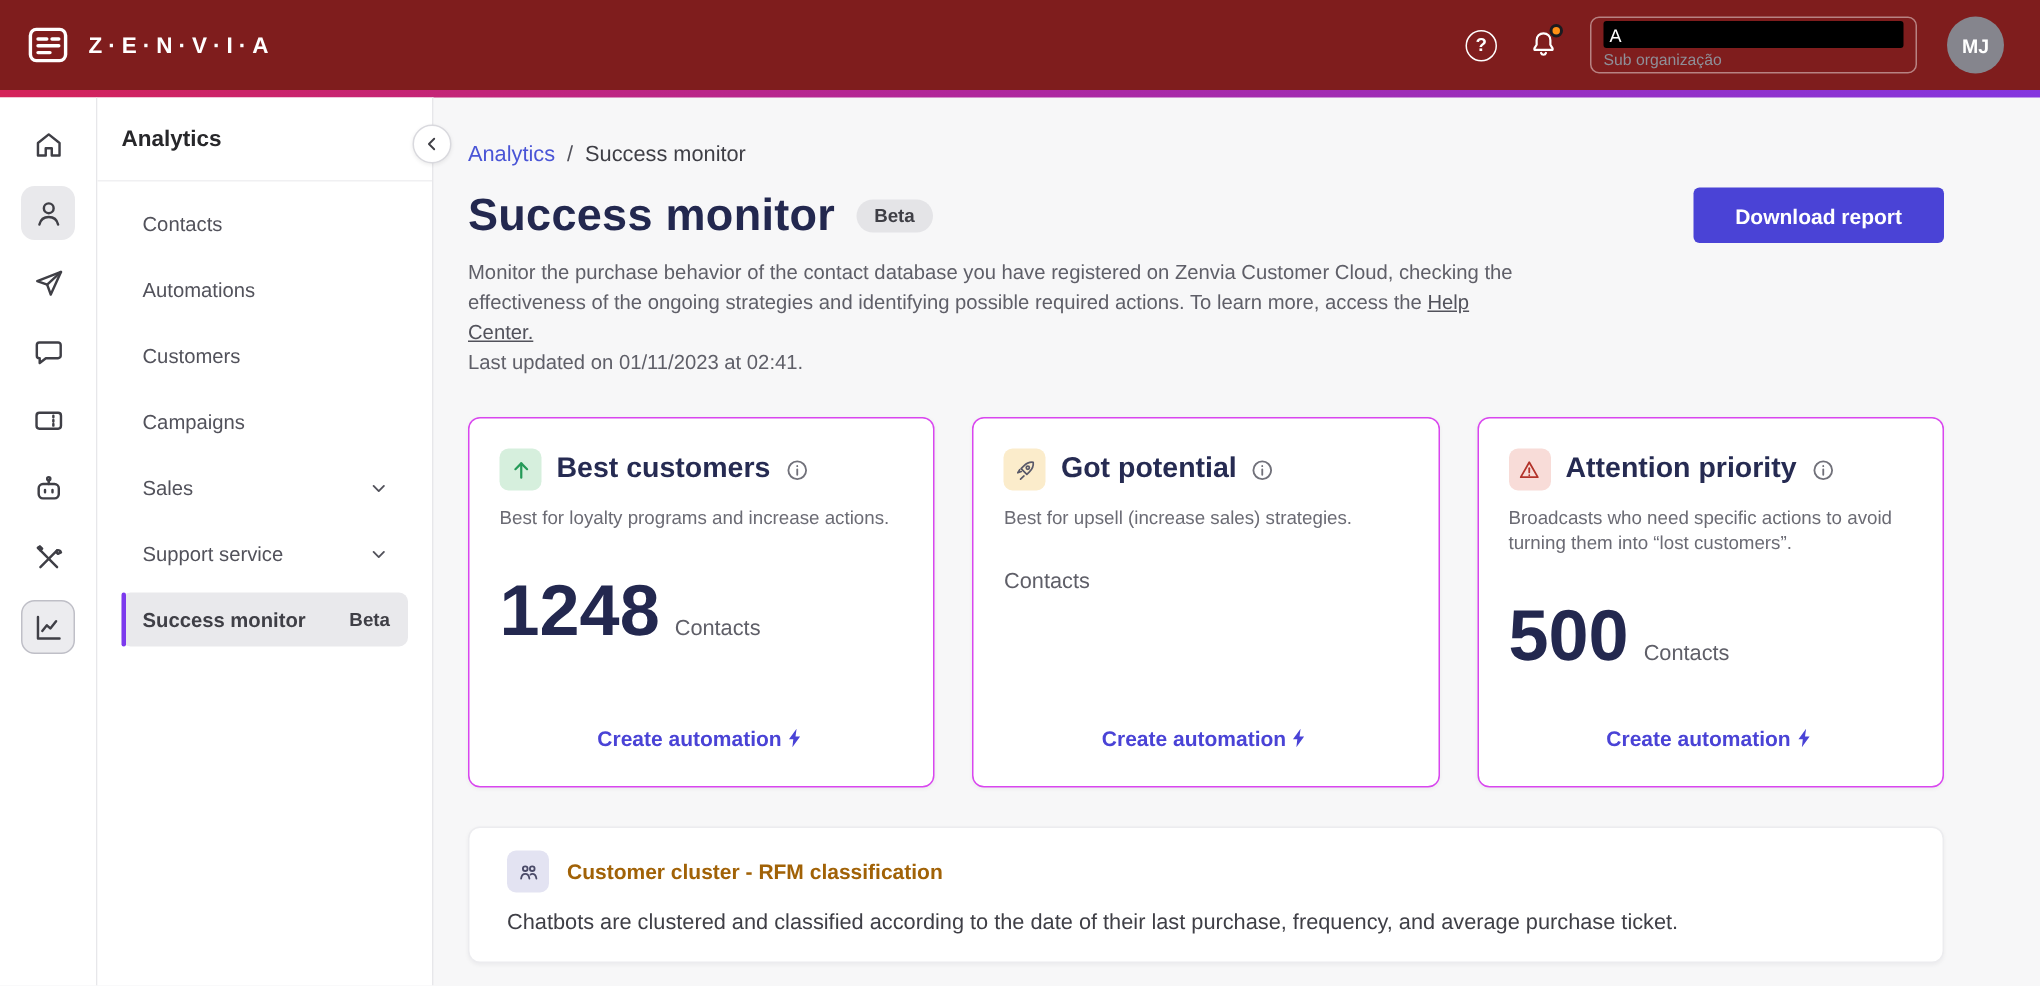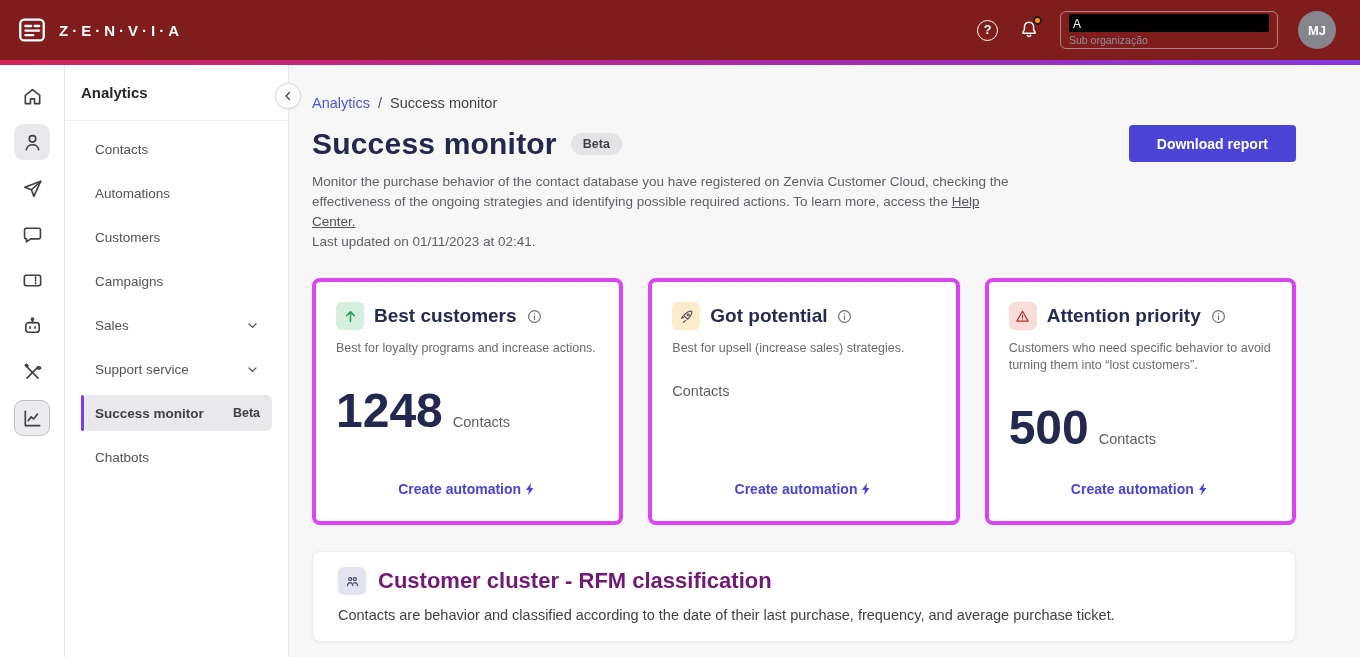--- a/index.html
+++ b/index.html
@@ -48,38 +48,38 @@
 
   .header-row { display:flex; align-items:center; margin-top:14px; }
   .page-title { font-size:30px; font-weight:800; color:var(--navy); letter-spacing:.2px; }
   .title-badge { margin-left:14px; background:#e4e4e7; color:#3f3f46; font-size:12.5px; font-weight:700; padding:4px 12px; border-radius:12px; }
   .download-btn { margin-left:auto; background:var(--accent); color:#fff; font-family:"Liberation Sans", sans-serif; font-size:14px; font-weight:600; height:37px; padding:0 28px; border-radius:4px; border:none; cursor:pointer; }
 
   .desc-block { margin-top:10px; max-width:712px; font-size:13.5px; line-height:20px; color:#5f5f68; }
   .help-link { color:#52525b; text-decoration:underline; cursor:pointer; }
 
   .cards-row { display:flex; gap:25px; margin-top:26px; }
-  .card { flex:1; background:#fff; border:4px solid #d946ef; border-radius:8px; box-shadow:0 1px 3px rgba(16,16,32,.05); padding:20px; height:247px; display:flex; flex-direction:column; }
+  .card { flex:1; background:#fff; border:1px solid #d946ef; border-radius:8px; box-shadow:0 1px 3px rgba(16,16,32,.05); padding:20px; height:247px; display:flex; flex-direction:column; }
   .card-head { display:flex; align-items:center; gap:10px; }
   .card-icon { width:28px; height:28px; border-radius:6px; display:flex; align-items:center; justify-content:center; flex-shrink:0; }
   .icon-green { background:#d6efdd; color:#259a58; }
   .icon-yellow { background:#fbeccb; color:#6d6418; }
   .icon-red { background:#f8dcd8; color:#b3332a; }
   .icon-purple { background:#e3e3f2; color:#4a4a68; }
   .card-title { font-size:19px; font-weight:700; color:#262b52; }
   .info-icon { color:#71717a; display:flex; cursor:pointer; }
   .card-desc { margin-top:10px; font-size:12.5px; line-height:17px; color:#6b6b74; }
   .count-row { margin-top:26px; display:flex; align-items:baseline; gap:10px; }
   .count { font-size:48px; font-weight:700; color:var(--navy); }
   .unit { font-size:14.5px; color:#5f5f68; }
   .card-action { margin-top:auto; margin-bottom:4px; align-self:center; display:flex; align-items:center; gap:2px; color:var(--accent); font-weight:700; font-size:14px; cursor:pointer; }
 
   .cluster-card { margin-top:26px; background:#fff; border:1px solid #ececef; border-radius:8px; box-shadow:0 1px 3px rgba(16,16,32,.05); padding:15px 25px 18px; }
   .cluster-head { display:flex; align-items:center; gap:12px; }
-  .cluster-title { font-size:22px; font-weight:700; color:#701a75; }
+  .cluster-title { font-size:14px; font-weight:700; color:#a16207; }
   .cluster-desc { margin-top:12px; font-size:14.5px; color:#3f3f46; }
 
   svg { display:block; }
 </style>
 </head>
 <body>
 
 <header class="topbar">
   <div class="brand">
     <span>
@@ -197,23 +197,20 @@
         <span class="chev">
           <svg width="15" height="15" viewBox="0 0 24 24" fill="none" stroke="currentColor" stroke-width="2" stroke-linecap="round" stroke-linejoin="round">
               <path d="m6.5 9.5 5.5 5.5 5.5-5.5"></path>
             </svg>
         </span>
       </div>
       <div class="side-item active">
         <span>Success monitor</span>
         <span class="side-beta">Beta</span>
       </div>
-      <div class="side-item">
-          <span>Chatbots</span>
-        </div>
     </div>
   </aside>
 
   <main class="main">
     <div class="breadcrumb">
       <a class="crumb-link">Analytics</a>
       <span class="crumb-sep">/</span>
       <span class="crumb-current">Success monitor</span>
     </div>
 
@@ -299,21 +296,21 @@
           </span>
           <span class="card-title">Attention priority</span>
           <span class="info-icon">
             <svg width="15" height="15" viewBox="0 0 16 16" fill="none" stroke="currentColor" stroke-width="1.3" stroke-linecap="round">
                 <circle cx="8" cy="8" r="6.3"></circle>
                 <path d="M8 7.4v3.8"></path>
                 <path d="M8 5v.1"></path>
               </svg>
           </span>
         </div>
-        <p class="card-desc">Customers who need specific behavior to avoid turning them into “lost customers”.</p>
+        <p class="card-desc">Broadcasts who need specific actions to avoid turning them into “lost customers”.</p>
         <div class="count-row">
           <span class="count">500</span>
           <span class="unit">Contacts</span>
         </div>
         <a class="card-action">
           <span>Create automation</span>
           <svg width="14" height="14" viewBox="0 0 16 16" fill="currentColor">
               <path d="M9.2 1 3.4 9h3.3L6 15l5.9-8.2H8.4z"></path>
             </svg>
         </a>
@@ -325,17 +322,17 @@
         <span class="card-icon icon-purple">
           <svg width="17" height="17" viewBox="0 0 24 24" fill="none" stroke="currentColor" stroke-width="1.7" stroke-linecap="round">
             <circle cx="8.7" cy="8.6" r="2.2"></circle>
             <circle cx="15.3" cy="8.6" r="2.2"></circle>
             <path d="M4.8 18c.4-2.8 1.9-4.4 3.9-4.4s3.5 1.6 3.9 4.4"></path>
             <path d="M13.6 14.2c.5-.4 1.1-.6 1.7-.6 2 0 3.5 1.6 3.9 4.4"></path>
           </svg>
         </span>
         <span class="cluster-title">Customer cluster - RFM classification</span>
       </div>
-      <p class="cluster-desc">Contacts are behavior and classified according to the date of their last purchase, frequency, and average purchase ticket.</p>
+      <p class="cluster-desc">Chatbots are clustered and classified according to the date of their last purchase, frequency, and average purchase ticket.</p>
     </section>
 
   </main>
 </div>
 
 </body></html>

